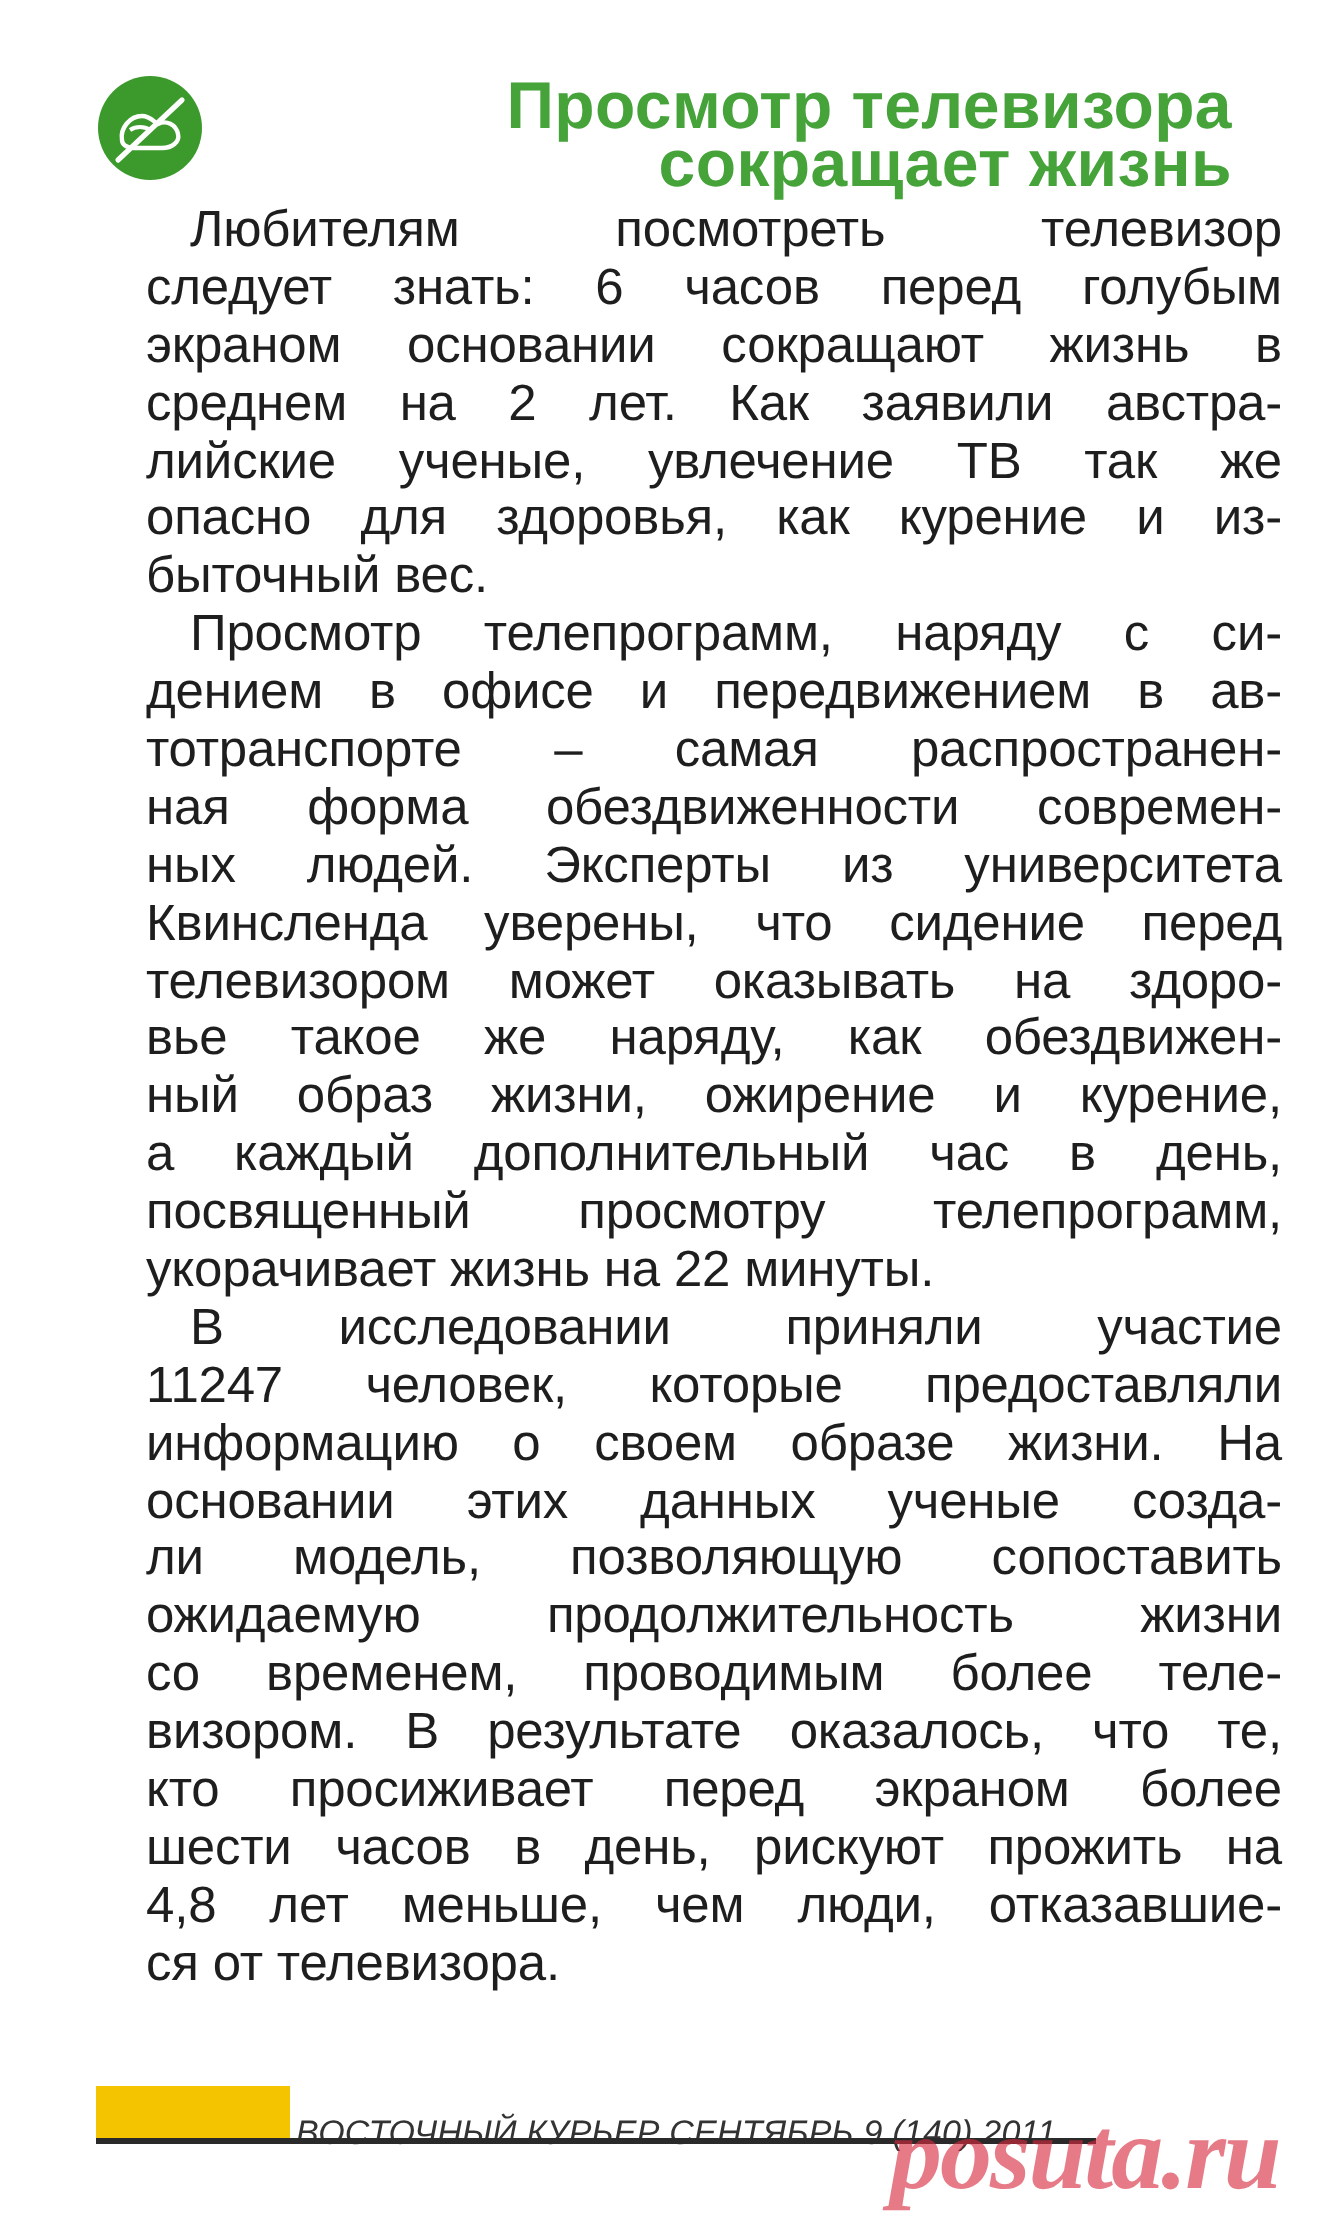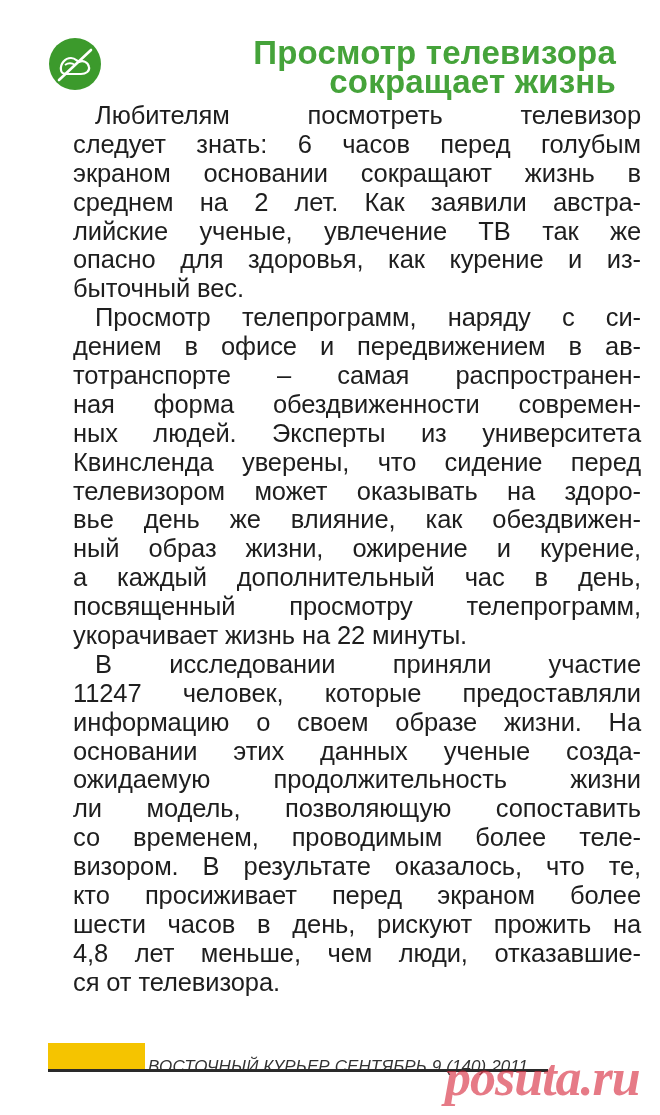--- a/index.html
+++ b/index.html
@@ -99,31 +99,31 @@
   <span class="line">лийские ученые, увлечение ТВ так же</span>
   <span class="line">опасно для здоровья, как курение и из-</span>
   <span class="line last">быточный вес.</span>
   <span class="line indent">Просмотр телепрограмм, наряду с си-</span>
   <span class="line">дением в офисе и передвижением в ав-</span>
   <span class="line">тотранспорте – самая распространен-</span>
   <span class="line">ная форма обездвиженности современ-</span>
   <span class="line">ных людей. Эксперты из университета</span>
   <span class="line">Квинсленда уверены, что сидение перед</span>
   <span class="line">телевизором может оказывать на здоро-</span>
-  <span class="line">вье день же влияние, как обездвижен-</span>
+  <span class="line">вье такое же наряду, как обездвижен-</span>
   <span class="line">ный образ жизни, ожирение и курение,</span>
   <span class="line">а каждый дополнительный час в день,</span>
   <span class="line">посвященный просмотру телепрограмм,</span>
   <span class="line last">укорачивает жизнь на 22 минуты.</span>
   <span class="line indent">В исследовании приняли участие</span>
   <span class="line">11247 человек, которые предоставляли</span>
   <span class="line">информацию о своем образе жизни. На</span>
   <span class="line">основании этих данных ученые созда-</span>
+  <span class="line">ли модель, позволяющую сопоставить</span>
   <span class="line">ожидаемую продолжительность жизни</span>
-  <span class="line">ли модель, позволяющую сопоставить</span>
   <span class="line">со временем, проводимым более теле-</span>
   <span class="line">визором. В результате оказалось, что те,</span>
   <span class="line">кто просиживает перед экраном более</span>
   <span class="line">шести часов в день, рискуют прожить на</span>
   <span class="line">4,8 лет меньше, чем люди, отказавшие-</span>
   <span class="line last">ся от телевизора.</span>
 </div>
 
 <div class="footer">
   <div class="footer-yellow"></div>

